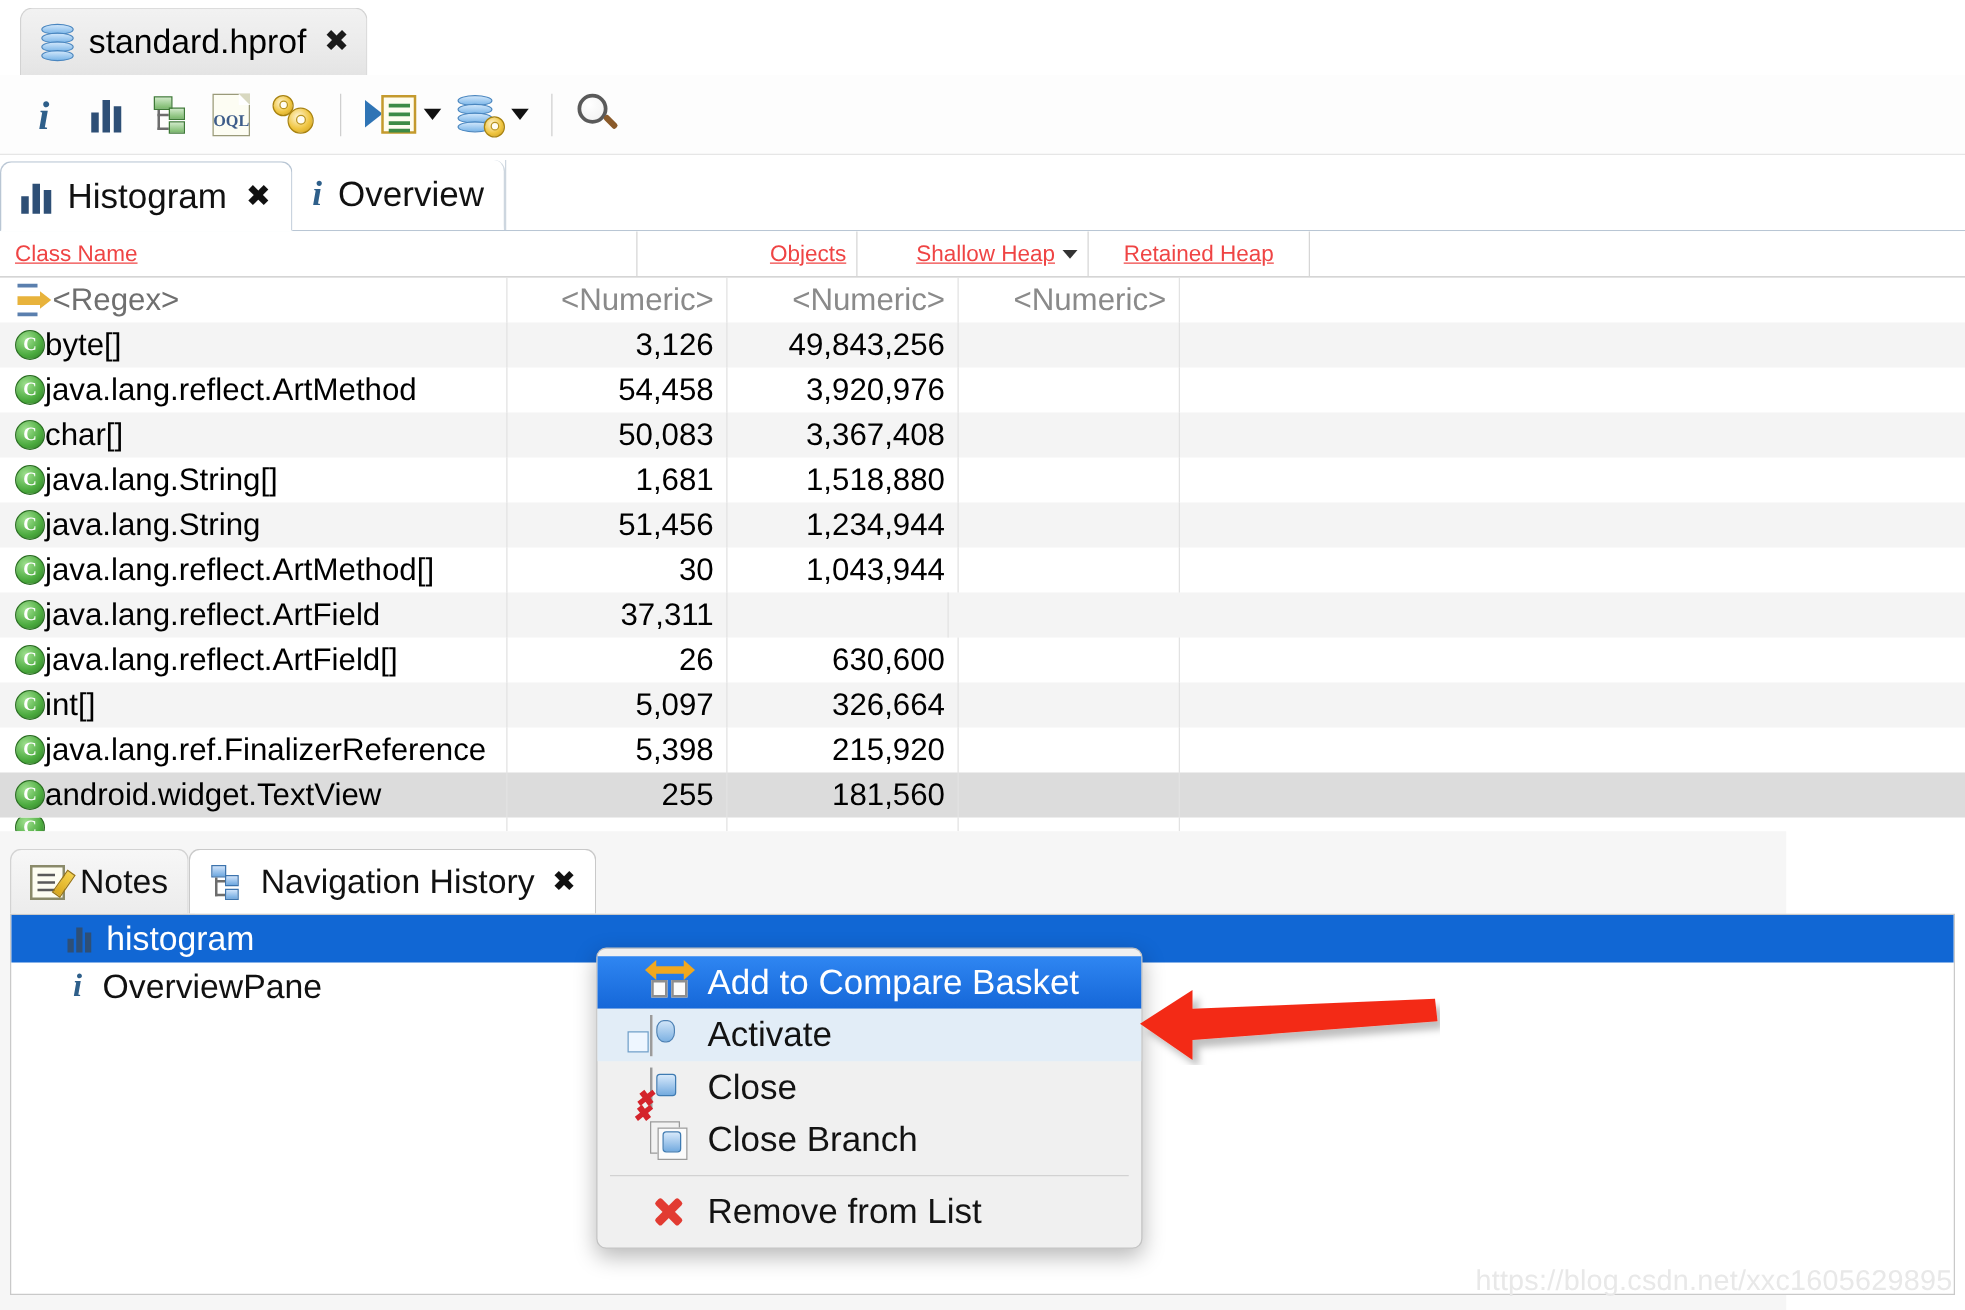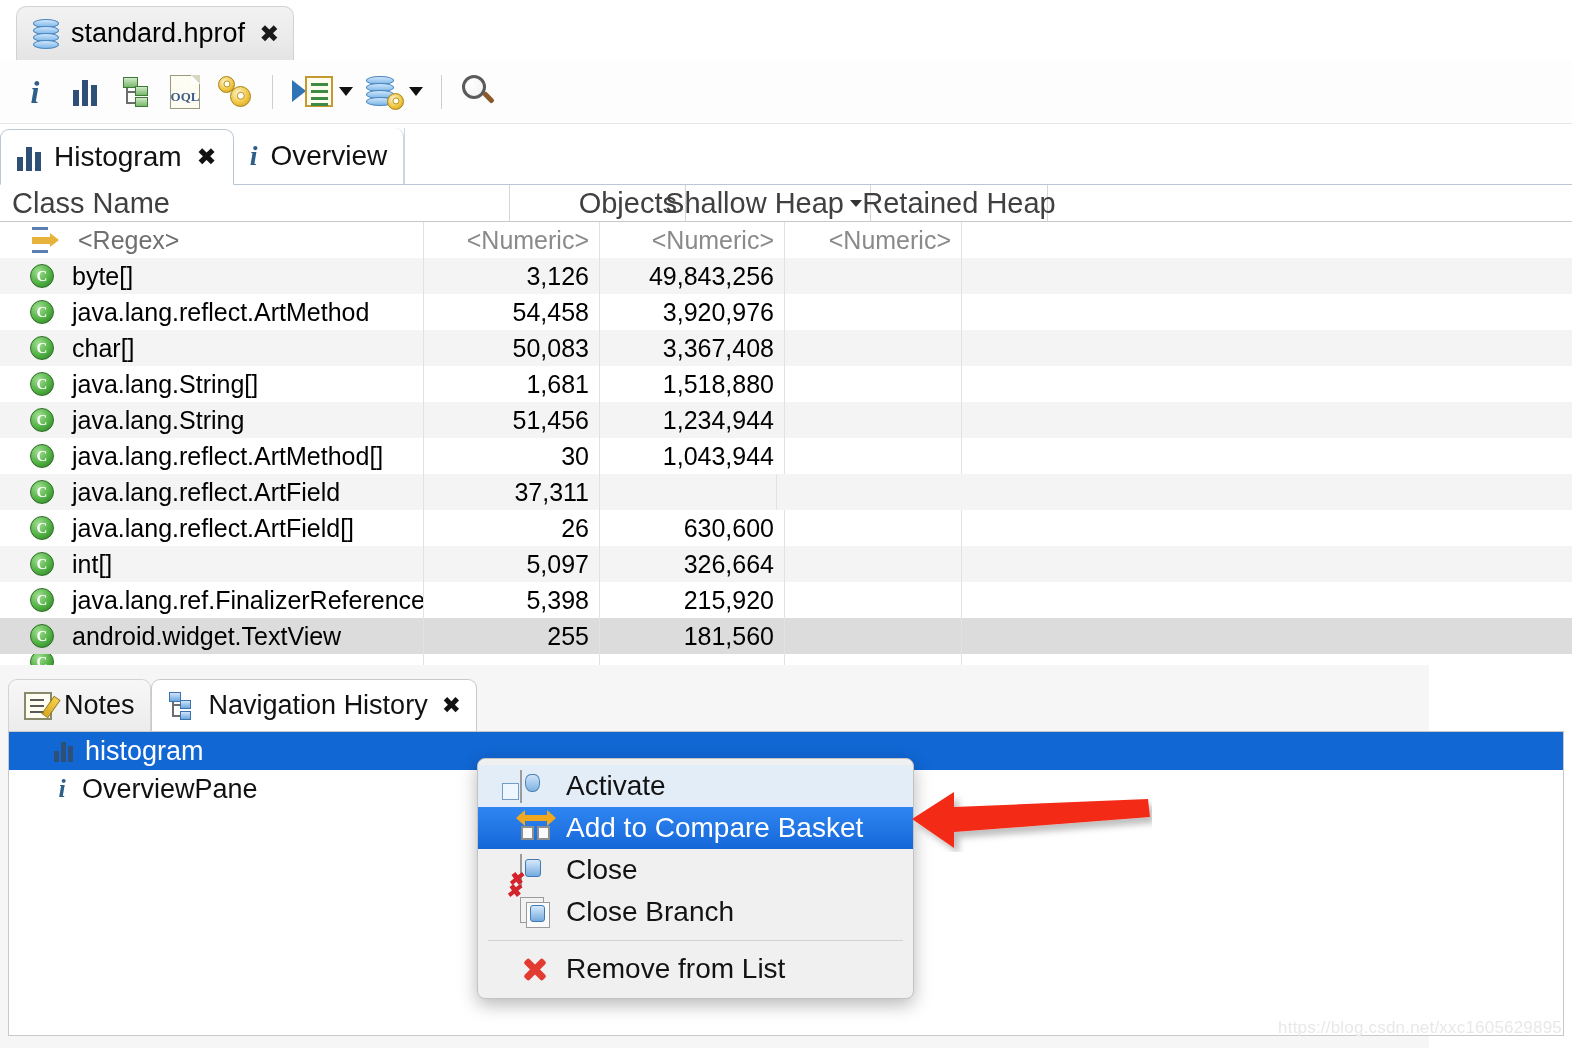--- a/index.html
+++ b/index.html
@@ -168,44 +168,45 @@
   .table {
     position: absolute; left: 0; top: 185px;
     width: 1572px; height: 480px;
     overflow: hidden; background: #ffffff;
   }
   .thead {
     display: flex; height: 37px; align-items: stretch;
     border-bottom: 1px solid #c8c8c8; background: #ffffff;
   }
   .th {
-    font-size: 29px; color: #404040; display: flex; align-items: center;
+    font-size: 18px; color: #ef4444; display: flex; align-items: center;
     border-right: 1px solid #d6d6d6; padding: 0 8px; cursor: pointer;
     white-space: nowrap;
+    text-decoration: underline;
   }
   .th.name { width: 510px; justify-content: flex-start; padding-left: 12px; }
   .th.objects { width: 176px; justify-content: flex-end; }
   .th.shallow { width: 185px; justify-content: flex-end; gap: 4px; }
   .th.retained { width: 177px; justify-content: center; }
   .th.spacer { flex: 1; border-right: none; }
   .sortcaret {
     width: 0; height: 0; border-left: 6px solid transparent;
     border-right: 6px solid transparent; border-top: 7px solid #333;
     margin-left: 2px;
   }
 
   .trow {
     display: flex; height: 36px; align-items: stretch;
     font-size: 25px; color: #000;
   }
   .trow .c {
     border-right: 1px solid #e2e2e2; display: flex; align-items: center;
     padding: 0 10px; overflow: hidden; white-space: nowrap;
   }
-  .trow .c.name { width: 406px; gap: 18px; padding-left: 12px; margin-left: 18px; }
+  .trow .c.name { width: 406px; gap: 0; padding-left: 12px; }
   .trow .c.objects { width: 176px; justify-content: flex-end; }
   .trow .c.shallow { width: 185px; justify-content: flex-end; }
   .trow .c.retained { width: 177px; justify-content: flex-end; }
   .trow .c.spacer { flex: 1; border-right: none; }
   .trow.alt { background: #f4f4f4; }
   .trow.selected { background: #dcdcdc; }
   .trow.filter .c { color: #8a8a8a; justify-content: flex-end; }
   .trow.filter .c.name { justify-content: flex-start; color: #6f6f6f; }
 
   .ico-class {
@@ -395,21 +396,21 @@
 
   
   .annot-arrow {
     position: absolute; left: 912px; top: 786px;
     width: 240px; height: 66px; z-index: 60; pointer-events: none;
   }
 
   
   .watermark {
     position: absolute; right: 10px; bottom: 10px;
-    font-size: 17px; color: #e8e8e8; letter-spacing: .2px;
+    font-size: 23px; color: #e8e8e8; letter-spacing: .2px;
     z-index: 70; user-select: none;
   }
 </style>
 </head>
 <body>
 
 <div id="app">
 
   <div class="editor-tabs">
     <div class="etab active">
@@ -686,29 +687,29 @@
         <span>histogram</span>
       </div>
       <div class="brow">
         <span class="ico-info-small">i</span>
         <span>OverviewPane</span>
       </div>
     </div>
   </div>
 
   <div class="ctxmenu">
+    <div class="mi sel">
+      <span class="mi-ico">
+        <span class="ico-compare"><i class="arw"></i><i class="bx a"></i><i class="bx b"></i></span>
+      </span>
+      <span>Add to Compare Basket</span>
+    </div>
     <div class="mi hover">
       <span class="mi-ico"><span class="ico-activate"></span></span>
       <span>Activate</span>
-    </div>
-    <div class="mi sel">
-      <span class="mi-ico">
-        <span class="ico-compare"><i class="arw"></i><i class="bx a"></i><i class="bx b"></i></span>
-      </span>
-      <span>Add to Compare Basket</span>
     </div>
     <div class="mi">
       <span class="mi-ico">
         <span class="ico-close-i"><i class="stack"></i><i class="xx">✖</i></span>
       </span>
       <span>Close</span>
     </div>
     <div class="mi">
       <span class="mi-ico">
         <span class="ico-closebranch"><i class="back"></i><i class="front"></i><i class="stack"></i><i class="xx">✖</i></span>

